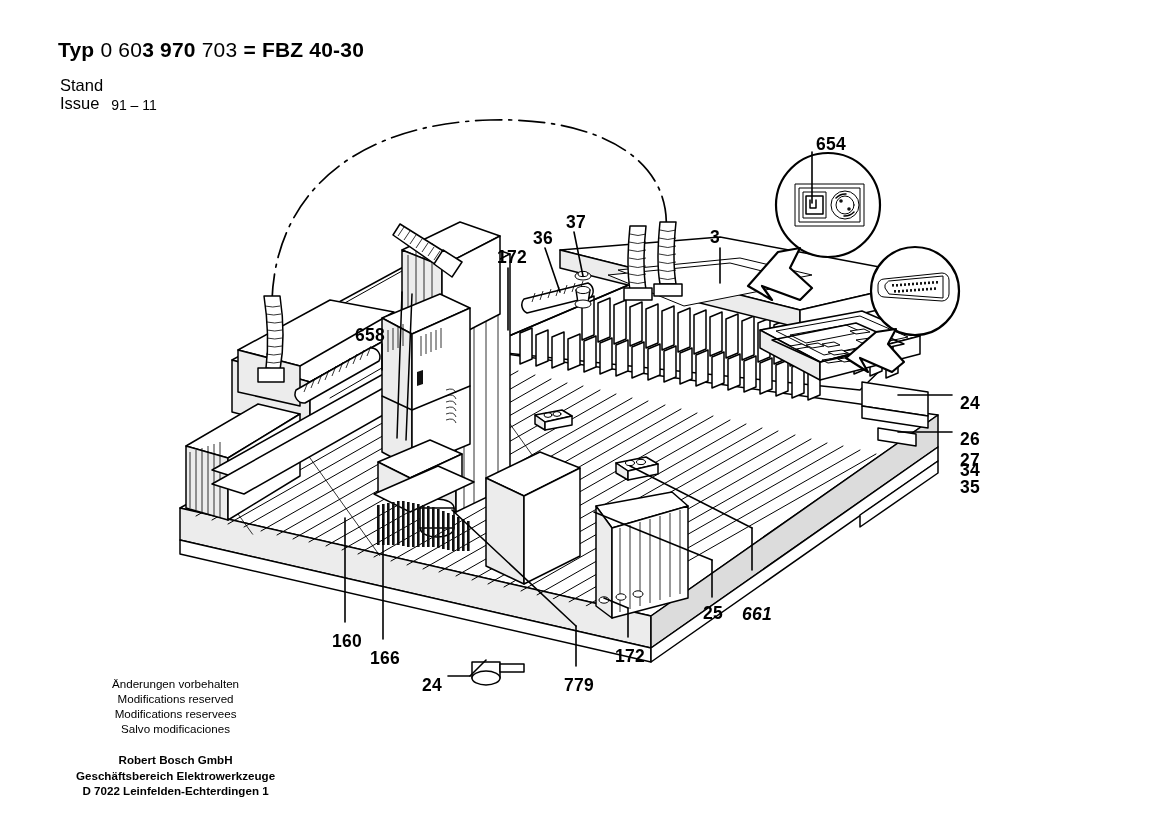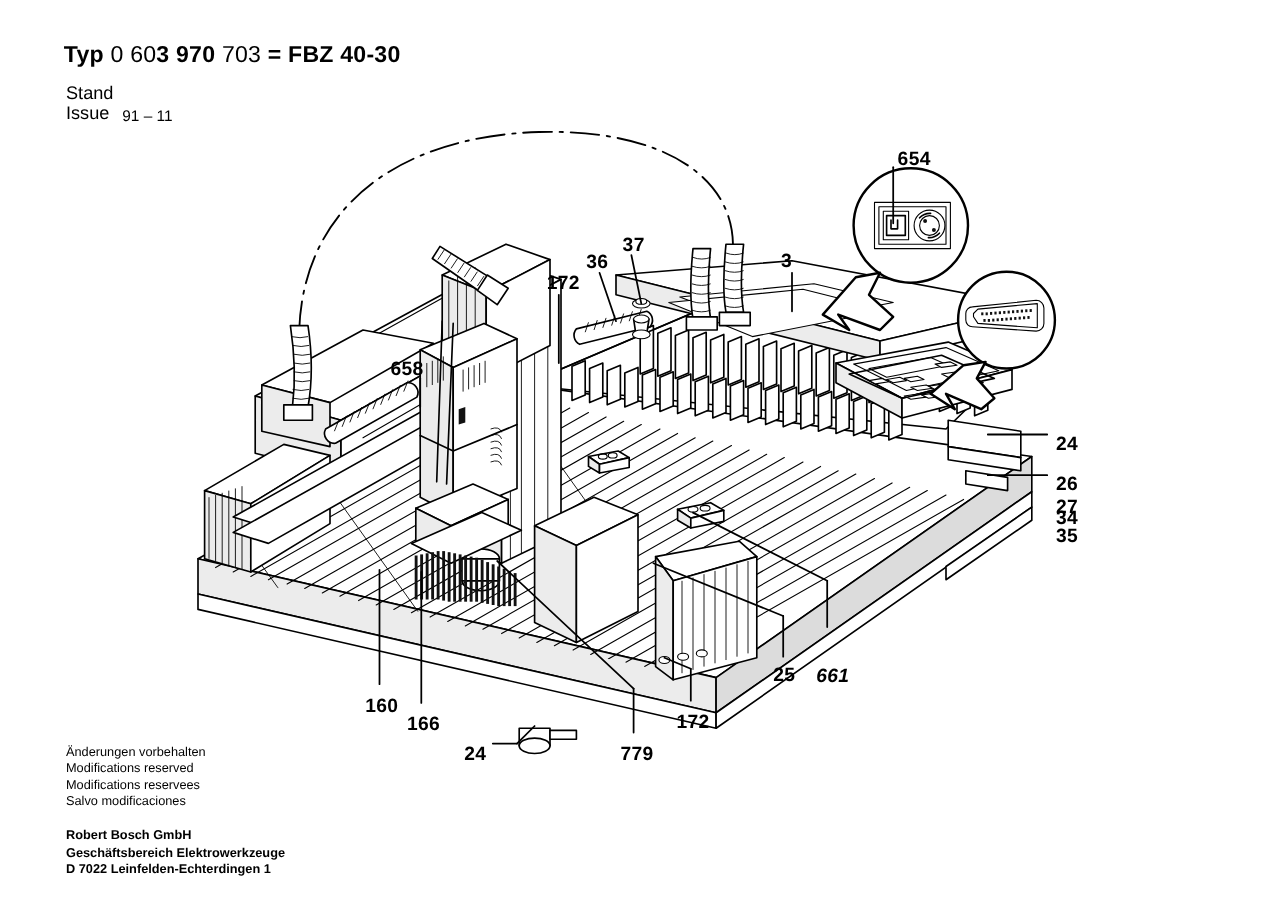--- a/index.html
+++ b/index.html
@@ -46,24 +46,25 @@
   }
   #issue-date {
     font-size: 14px;
     margin-left: 8px;
     padding-top: 10px;
     white-space: nowrap;
   }
   
   #footer-block {
     position: absolute;
-    left: 60px;
+    left: 76px;
     top: 676px;
     font-size: 11.6px;
     line-height: 1.30;
+    text-align: center;
   }
   #footer-block .legal div { white-space: nowrap; }
   #footer-block .addr {
     margin-top: 16px;
     font-weight: bold;
     font-size: 11.6px;
     line-height: 1.33;
   }
   #footer-block .addr div { white-space: nowrap; }
   

